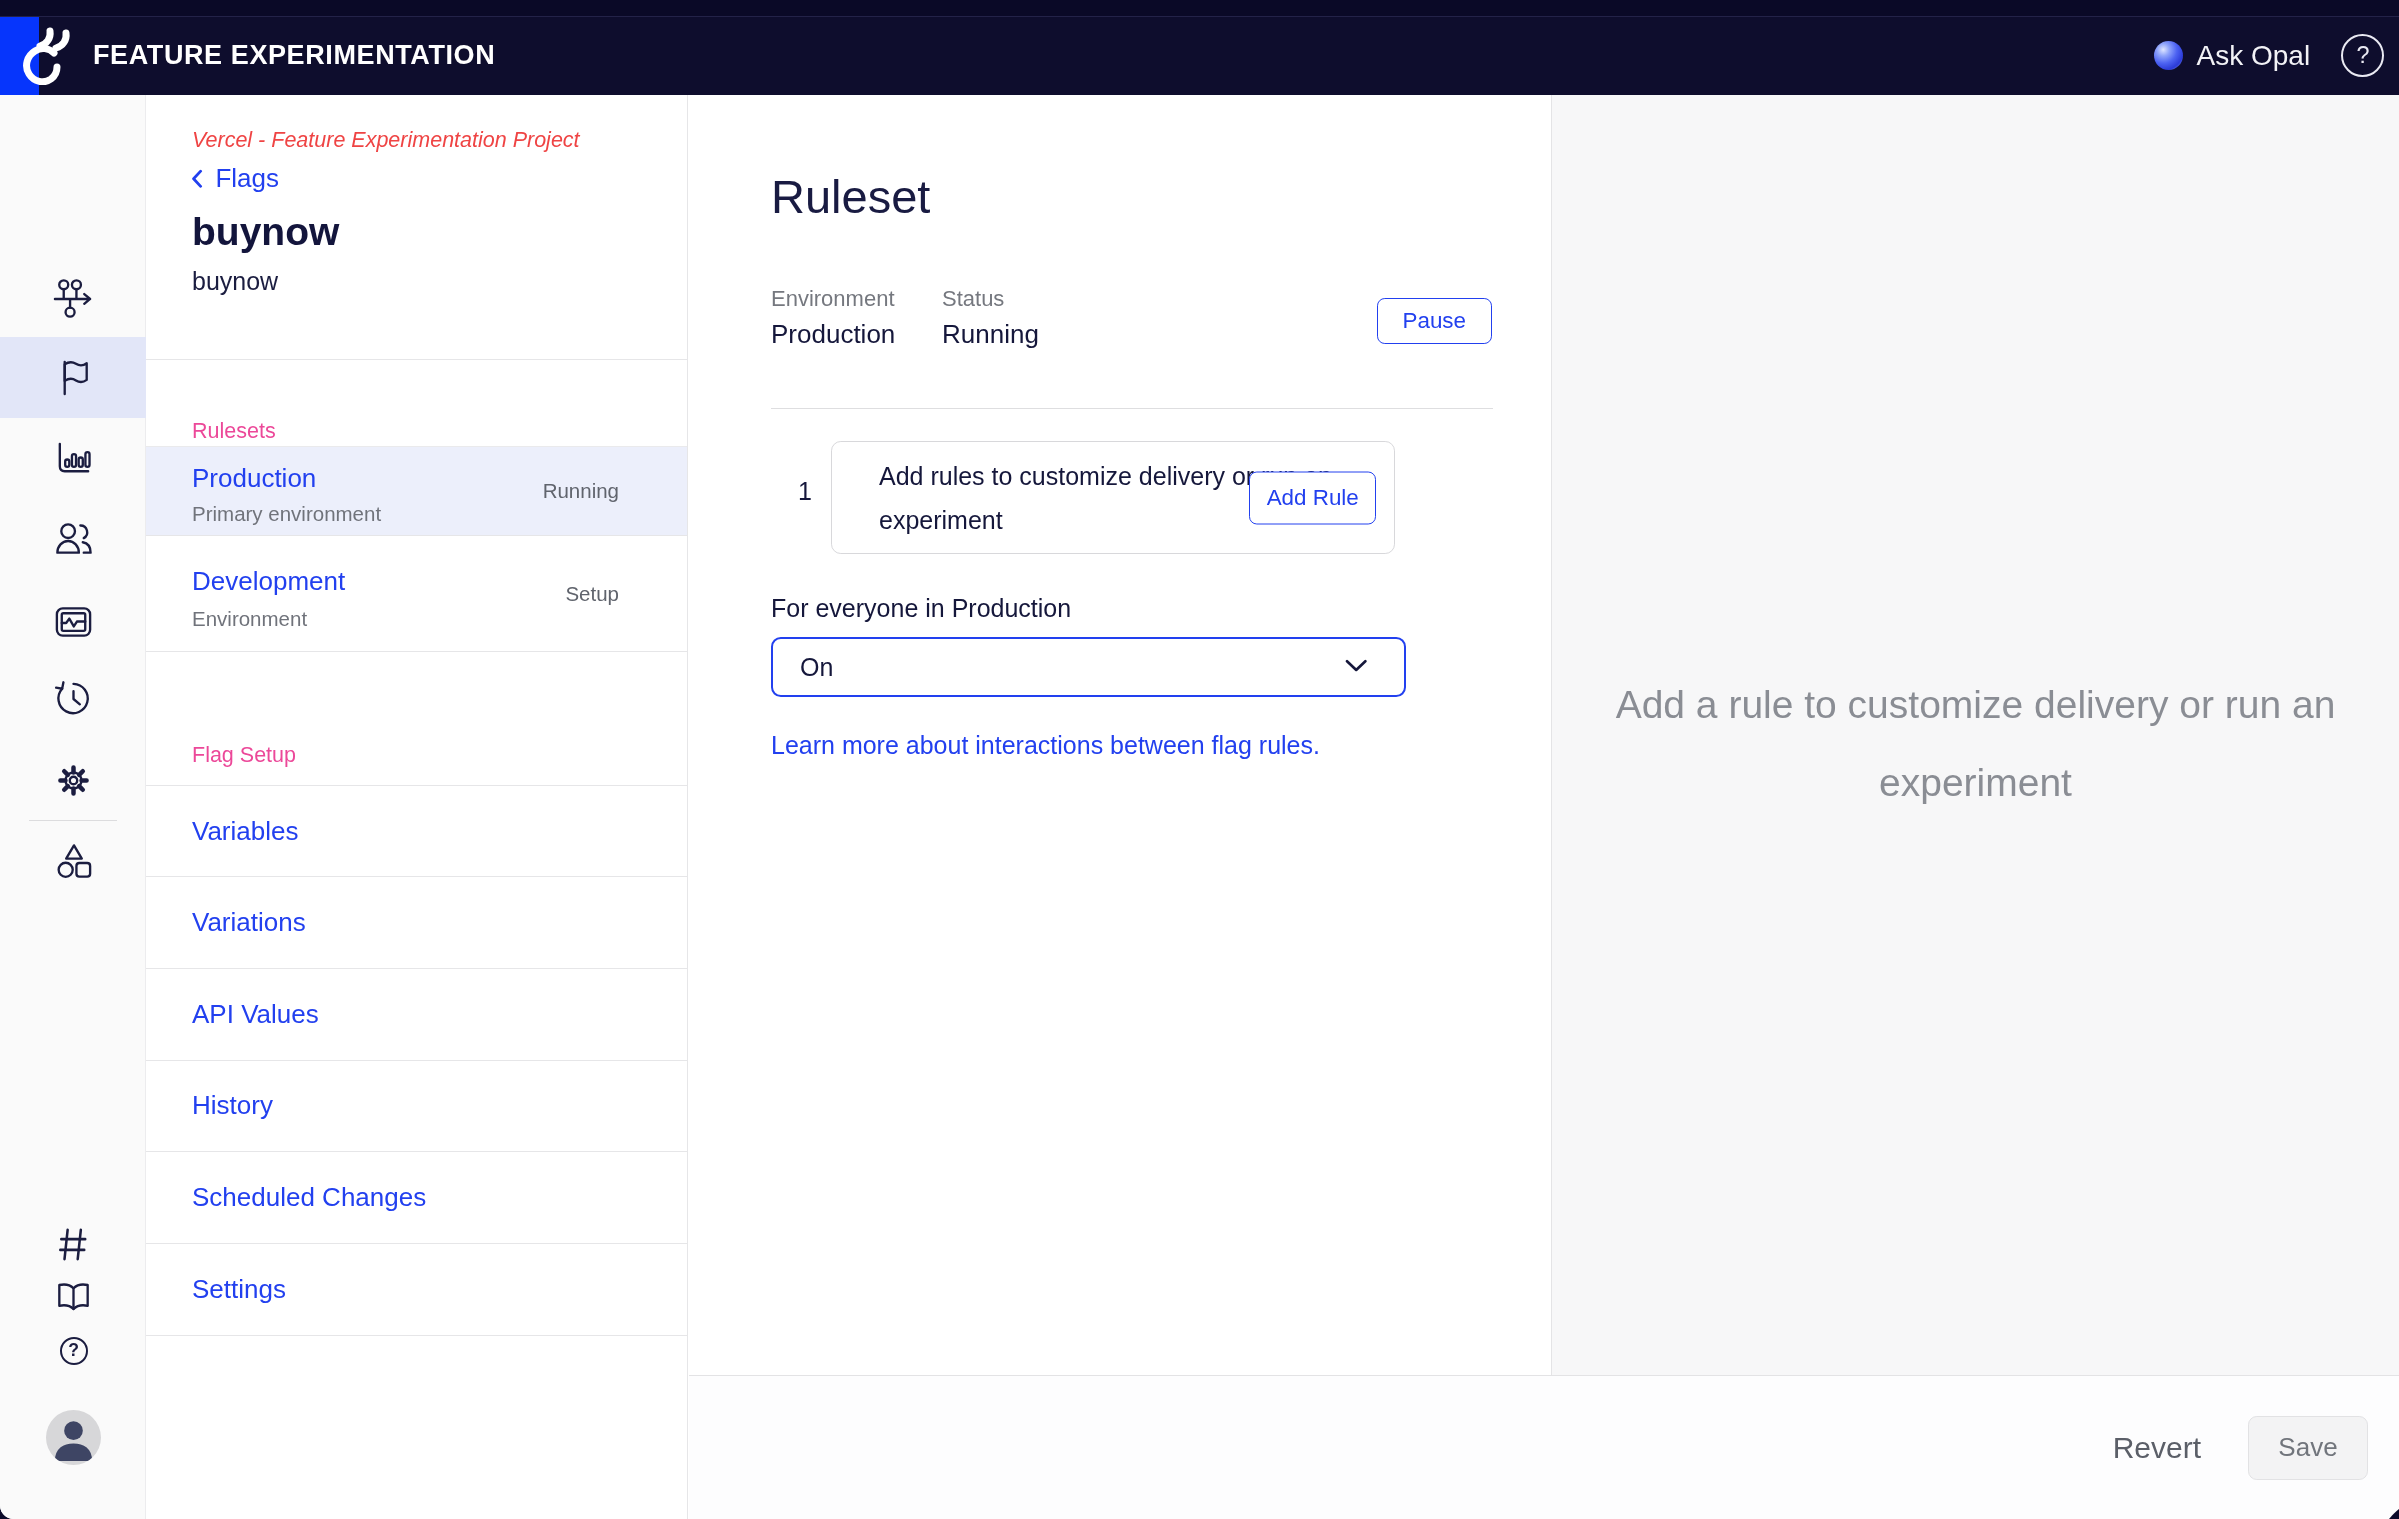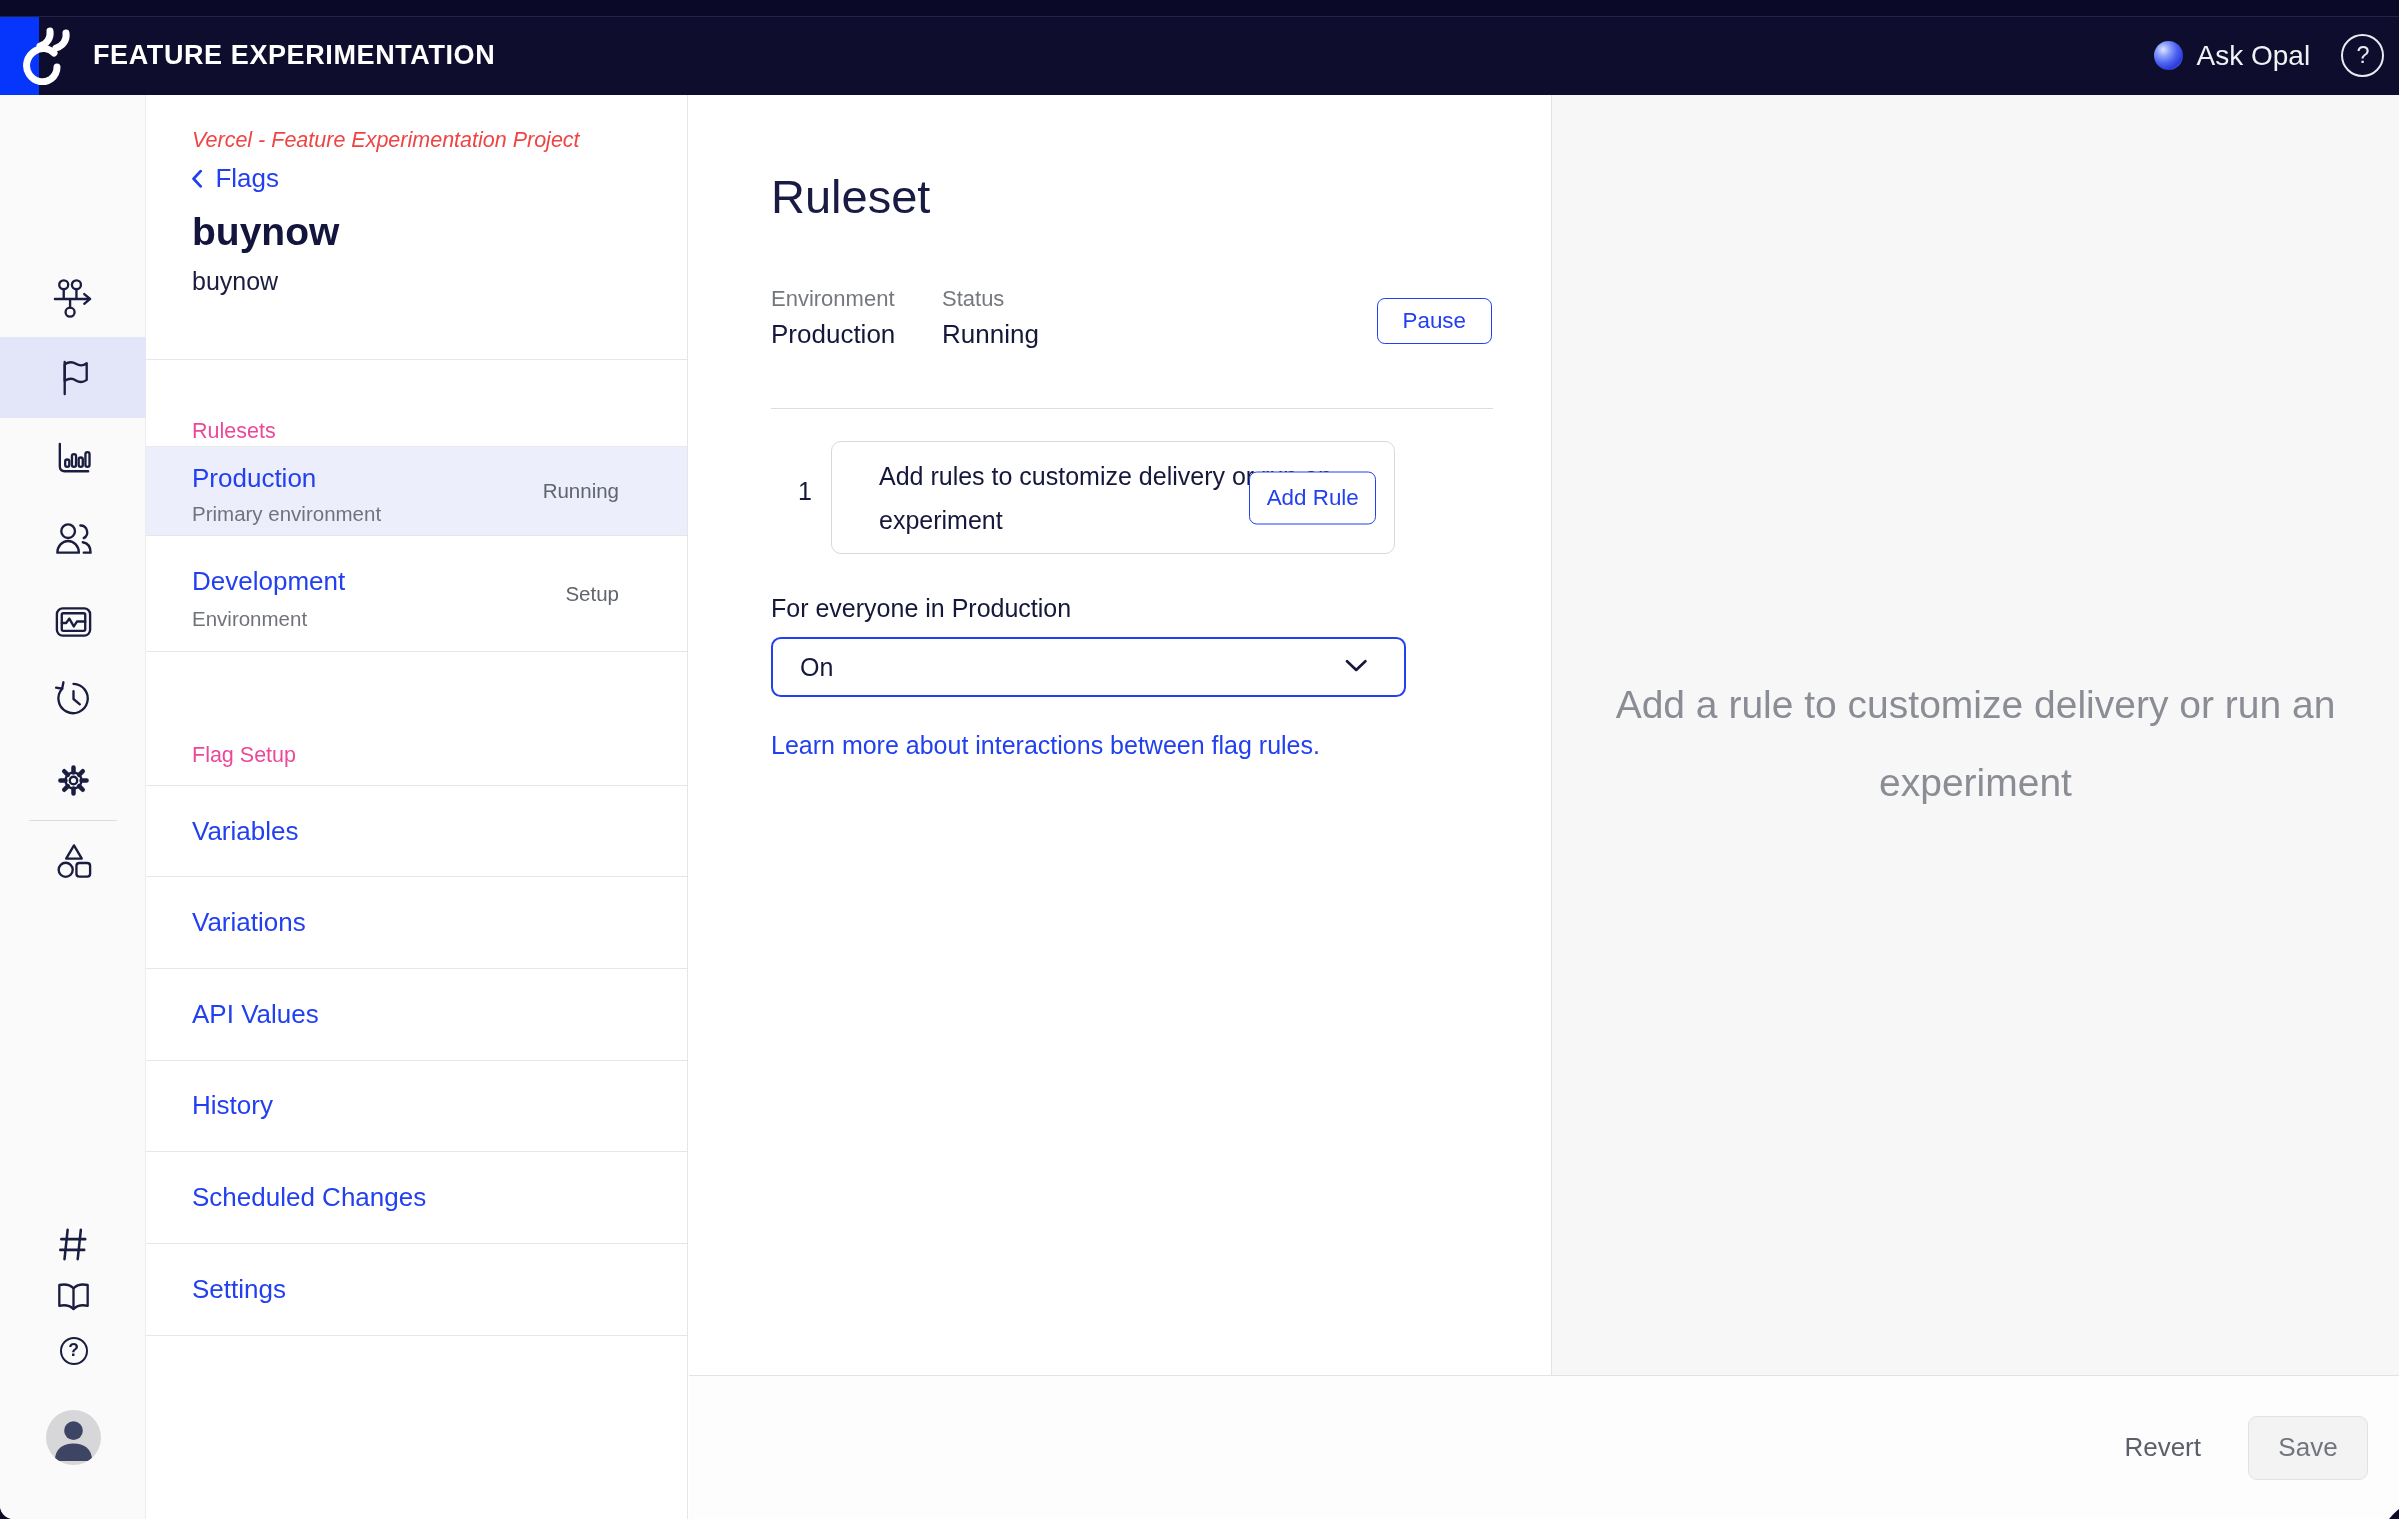--- a/index.html
+++ b/index.html
@@ -87,21 +87,21 @@
   
   .detail-panel { position:absolute; left:1551px; right:0; top:0; bottom:144px;
     background:#F7F7F8; border-left:1px solid #E4E4E6; }
   .detail-empty { position:absolute; top:571px; left:0; right:0; text-align:center;
     color:#8A8D94; font-size:39px; line-height:78px; }
   .detail-empty span { display:inline-block; max-width:741px; }
   
   .footer { position:absolute; left:689px; right:0; bottom:0; height:144px;
     background:#FDFDFE; border-top:1px solid #E3E3E5;
     display:flex; align-items:center; justify-content:flex-end; gap:47px; padding-right:31px; }
-  .revert-btn { background:none; border:none; color:#5B5F68; font-size:26px; font-family:inherit; cursor:pointer;text-align:center; }
+  .revert-btn { background:none; border:none; color:#5B5F68; font-size:30px; font-family:inherit; cursor:pointer;text-align:center; }
   .save-btn { width:120px; height:64px; background:#F3F3F4; border:1px solid #E2E2E4; border-radius:8.8px;
     color:#71757C; font-size:26px; font-family:inherit; cursor:default; }
   
   .chat-bubble { position:absolute; right:-98px; bottom:-98px; width:121px; height:121px;
     border-radius:50%; background:#0B0A2A; z-index:40; }
   svg.icon { stroke:#1B1D40; fill:none; stroke-width:2.4; stroke-linecap:round; stroke-linejoin:round; }
 </style>
 </head>
 <body>
 

